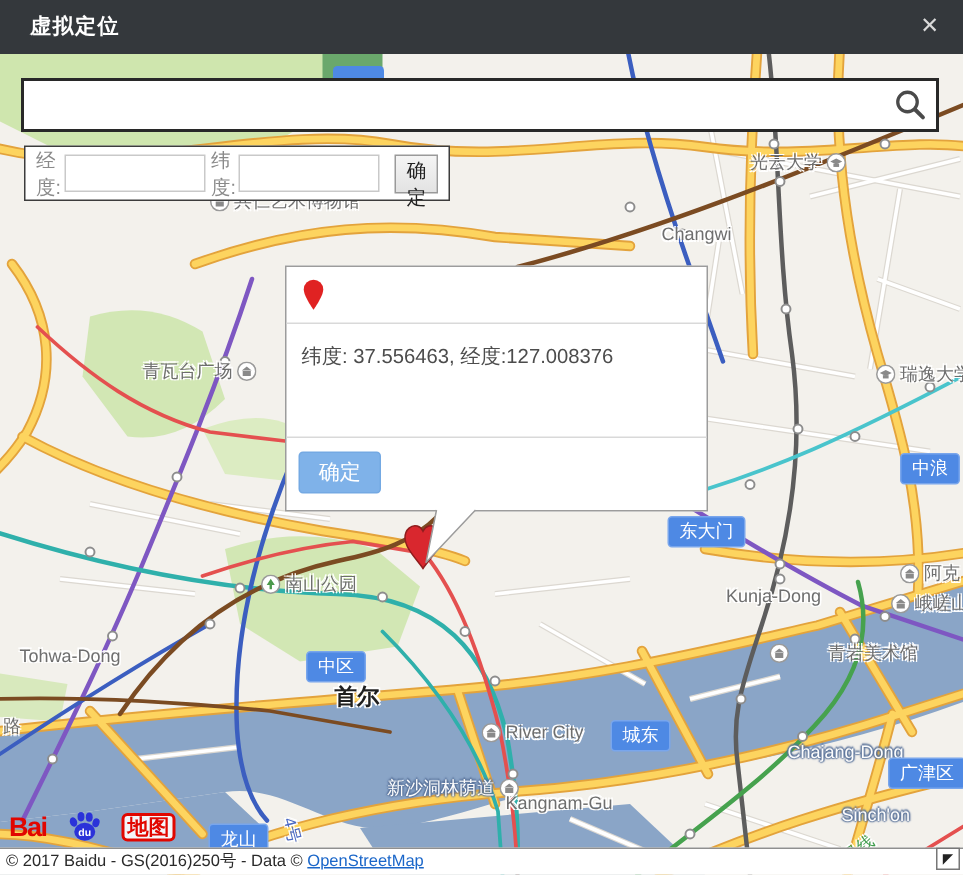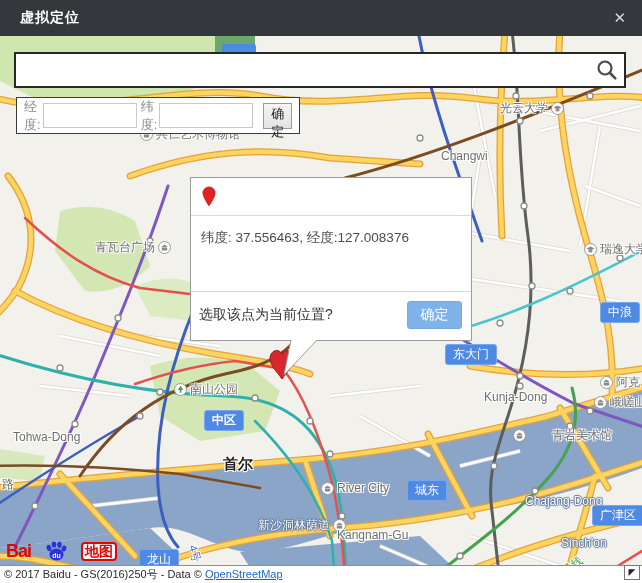--- a/index.html
+++ b/index.html
@@ -326,21 +326,21 @@
         </div>
         <div class="maplabel place" style="left: 594px; top: 358px;">
           <span class="poi-ic">
             <svg width="13" height="13" viewBox="0 0 13 13">
               <circle cx="6.5" cy="6.5" r="6" fill="#fff" stroke="#9a9a9a"></circle>
               <path d="M3.2 6 L6.5 3.4 L9.8 6 Z M3.8 6.4 h5.4 v3.2 h-5.4 Z" fill="#8a8a8a"></path>
             </svg>
           </span>
           <span>峨嵯山</span>
         </div>
-        <div class="maplabel badge" style="left: 204px; top: 374px; font-weight: bold;">
+        <div class="maplabel badge" style="left: 204px; top: 398px;">
           <span>中区</span>
         </div>
         <div class="maplabel place" style="left: 13px; top: 394px;">
           <span>Tohwa-Dong</span>
         </div>
         <div class="maplabel place" style="left: 513px; top: 391px; gap: 26px;">
           <span class="poi-ic">
             <svg width="13" height="13" viewBox="0 0 13 13">
               <circle cx="6.5" cy="6.5" r="6" fill="#fff" stroke="#9a9a9a"></circle>
               <path d="M3.2 6 L6.5 3.4 L9.8 6 Z M3.8 6.4 h5.4 v3.2 h-5.4 Z" fill="#8a8a8a"></path>
@@ -409,21 +409,20 @@
     <div class="popup">
       <div class="p-head">
         <svg width="16" height="23" viewBox="0 0 16 23">
           <path d="M8,21.5 C8,21.5 1.5,12.5 1.5,8 A6.5,6.5 0 1 1 14.5,8 C14.5,12.5 8,21.5 8,21.5 Z" fill="#e02222"></path>
         </svg>
       </div>
       <div class="p-body">
         <div class="coords">纬度: 37.556463, 经度:127.008376</div>
       </div>
       <div class="p-foot">
-        <span class="question">选取该点为当前位置?</span>
         <button class="ok-btn">确定</button>
       </div>
     </div>
   </div>
 
   <div class="search-box">
     <input type="text" value="" style="">
     <span class="mag">
       <svg width="22" height="22" viewBox="0 0 22 22">
         <circle cx="9" cy="9" r="6.5" fill="none" stroke="#4a4a4a" stroke-width="2.2"></circle>

